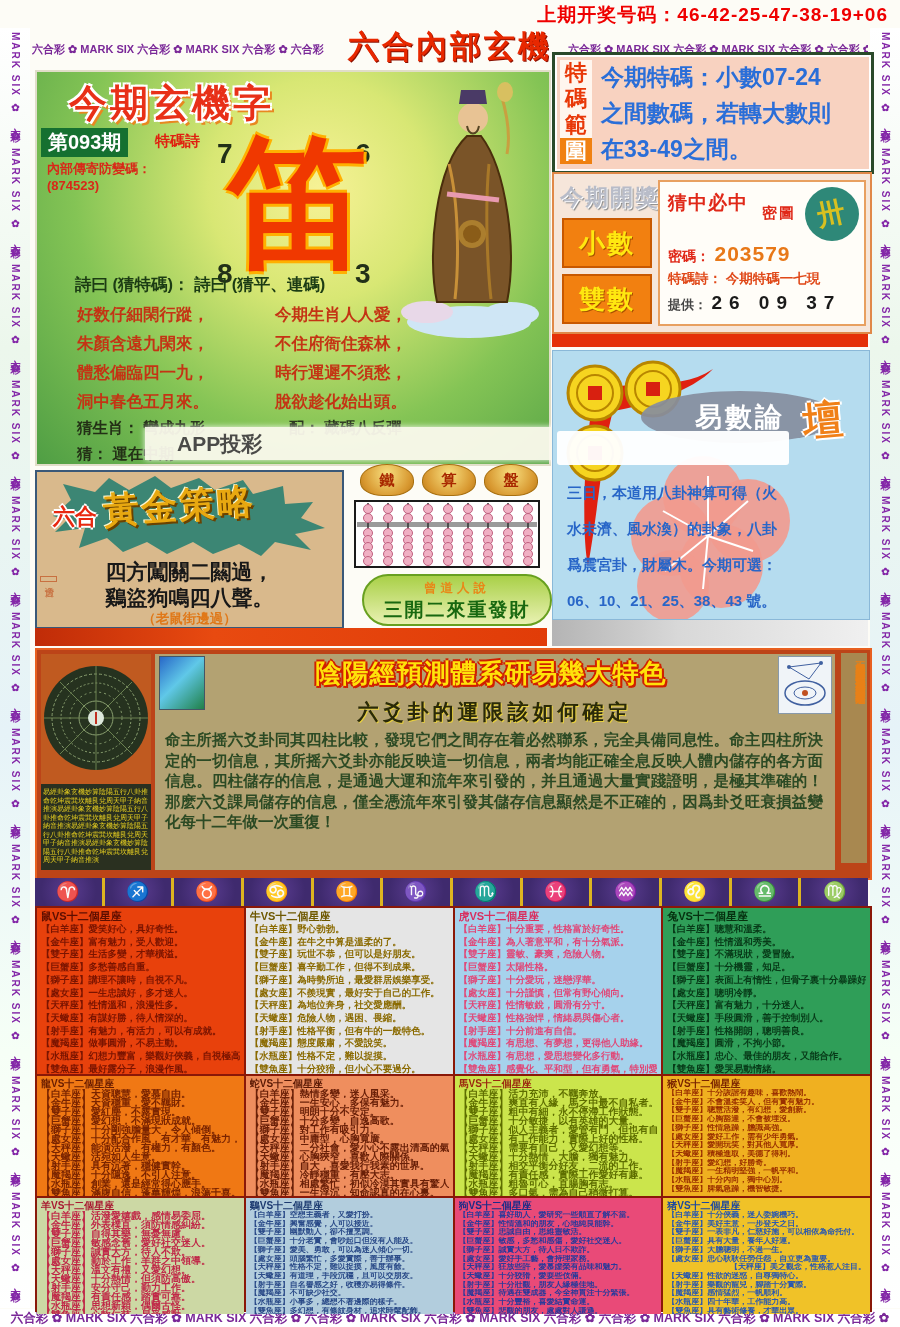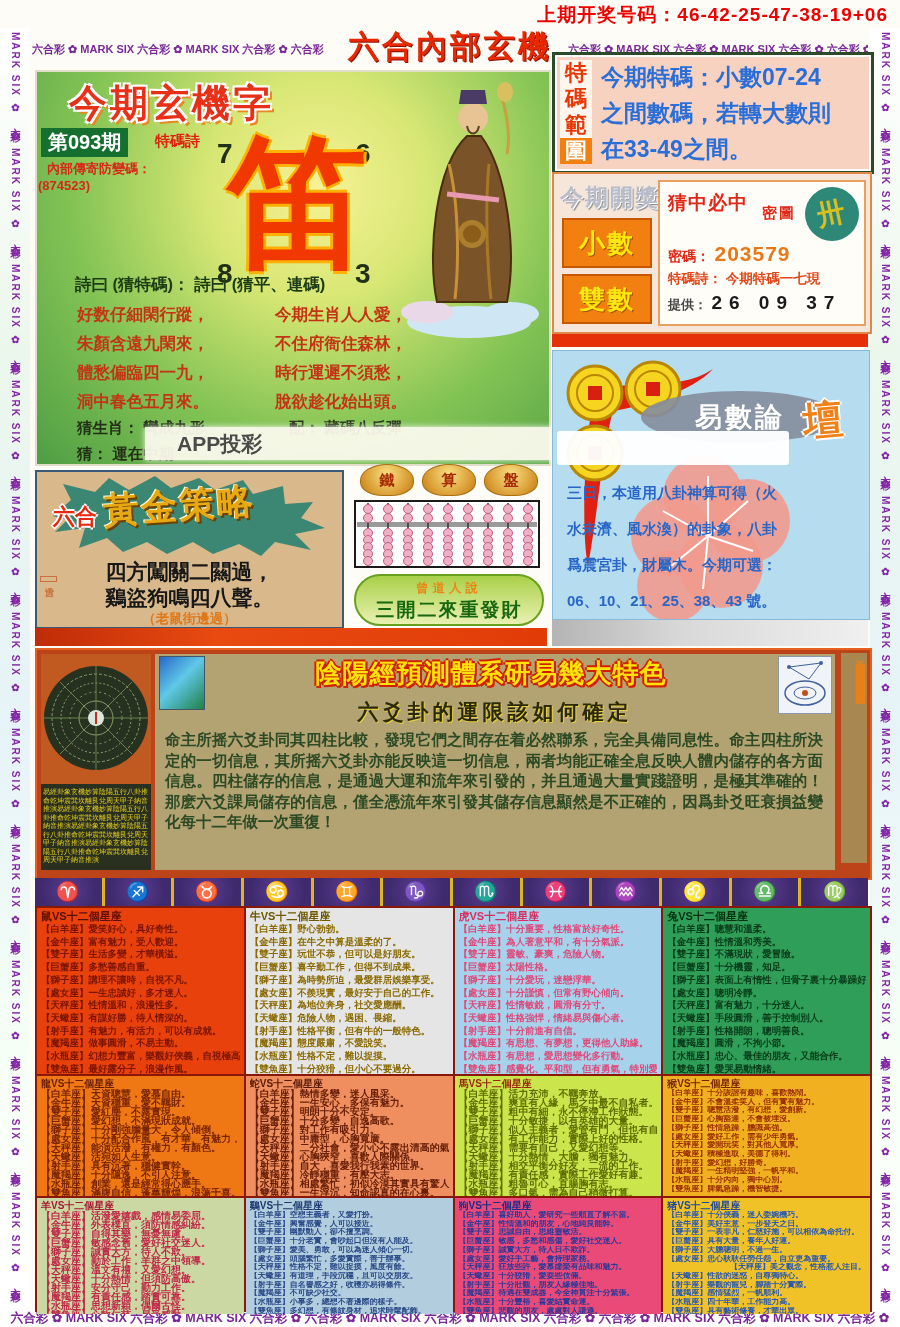--- a/index.html
+++ b/index.html
@@ -25,21 +25,21 @@
            font-size:12.5px;font-weight:900;color:#7a2898;white-space:nowrap;overflow:hidden;line-height:18px;}
 
   
   #green-panel{left:35px;top:70px;width:512px;height:392px;border:2px solid #e0ddc8;
     background:radial-gradient(circle at 55% 30%,#f7f296 0%,#d8e774 28%,#84c455 62%,#4f9e44 100%);}
   #mystic-title{left:32px;top:6px;font-size:38px;font-weight:900;color:#e83018;letter-spacing:3px;
     text-shadow:-2px -2px 0 #fff,2px -2px 0 #fff,-2px 2px 0 #fff,2px 2px 0 #fff,4px 4px 0 #e88820;}
   #issue{left:4px;top:56px;background:#157030;color:#fff;font-size:20px;font-weight:900;padding:1px 7px;}
   #issue-tag{left:118px;top:60px;color:#e02010;font-size:15px;font-weight:700;}
   #code-label{left:10px;top:88px;color:#d82818;font-size:13px;font-weight:700;}
-  #code-value{left:1px;top:106px;color:#d82818;font-size:13px;font-weight:700;}
+  #code-value{left:10px;top:106px;color:#d82818;font-size:13px;font-weight:700;}
   .corner-n{font-size:28px;font-weight:700;color:#223018;}
   #n0{left:180px;top:66px;} #n1{left:318px;top:66px;} #n2{left:180px;top:186px;} #n3{left:318px;top:186px;}
   #mainchar{left:152px;top:52px;width:215px;height:160px;text-align:center;font-size:142px;line-height:158px;
     font-weight:900;color:#f03800;font-family:"Liberation Serif",serif;
     text-shadow:-3px 0 #ffb000,3px 0 #ffb000,0 -3px #ffb000,0 3px #ffb000;}
   #verse-head{left:38px;top:202px;font-size:16.5px;font-weight:900;color:#1c3c14;}
   .verse-col{top:228px;font-size:16.5px;font-weight:900;color:#c43414;line-height:29px;white-space:nowrap;}
   #verse-left{left:40px;} #verse-right{left:238px;}
   #guess1a{left:40px;top:346px;font-size:15.5px;font-weight:900;color:#233016;}
   #guess1b{left:252px;top:346px;font-size:15.5px;font-weight:900;color:#233016;}
@@ -59,21 +59,21 @@
   #gold-note{left:0;top:138px;width:100%;text-align:center;font-size:13.5px;font-weight:700;color:#e07818;}
   #gold-seal{left:3px;top:104px;width:15px;padding:2px 0;border:1px solid #c87040;color:#c87040;
     font-size:10px;writing-mode:vertical-rl;text-align:center;}
 
   
   #abacus-panel{left:352px;top:464px;width:193px;height:162px;}
   .ingot{position:absolute;top:0;width:52px;height:30px;text-align:center;line-height:30px;
     font-size:15px;font-weight:900;color:#a82800;
     background:radial-gradient(circle at 50% 30%,#f8e080,#d89830 70%,#b87818);
     border:1px solid #a87010;border-radius:50% 50% 42% 42%;}
-  #speaker-box{left:2px;top:110px;width:186px;height:48px;border-radius:26px;border:2px solid #68a020;
+  #speaker-box{left:10px;top:110px;width:186px;height:48px;border-radius:26px;border:2px solid #68a020;
     background:linear-gradient(180deg,#a9d048,#e9f1b2);}
   #speaker{width:100%;text-align:center;top:4px;font-size:12.5px;font-weight:900;color:#e88818;letter-spacing:4px;}
   #speaker-slogan{width:100%;text-align:center;top:21px;font-size:19px;font-weight:900;color:#186810;letter-spacing:2px;}
 
   
   #range-panel{left:552px;top:52px;width:316px;height:116px;background:#f8d2c0;border:3px solid #2a4a2a;
     box-shadow:inset 0 0 0 2px #fff;}
   #range-vtitle{left:5px;top:5px;width:32px;height:104px;background:#fff6ee;display:flex;flex-direction:column;}
   #range-vtitle span{flex:1;text-align:center;font-size:22px;line-height:26px;font-weight:900;color:#e83808;}
   #range-vtitle span.last{background:#f08010;color:#fff;}

